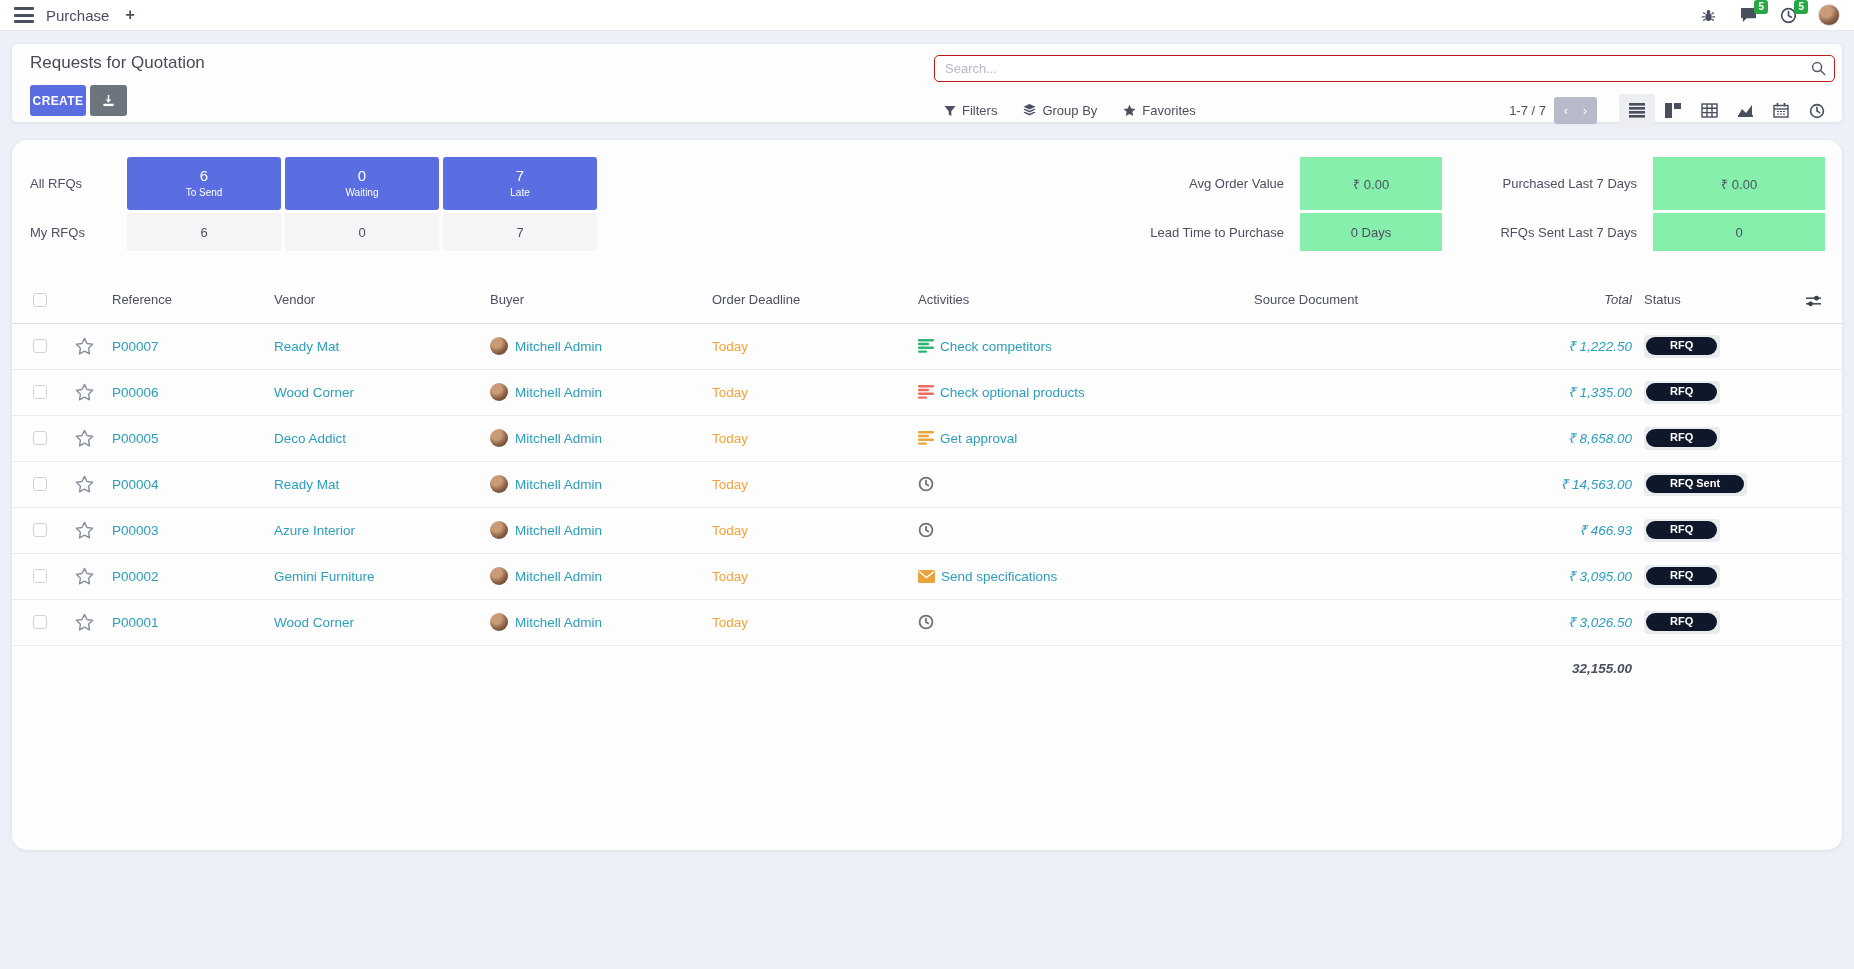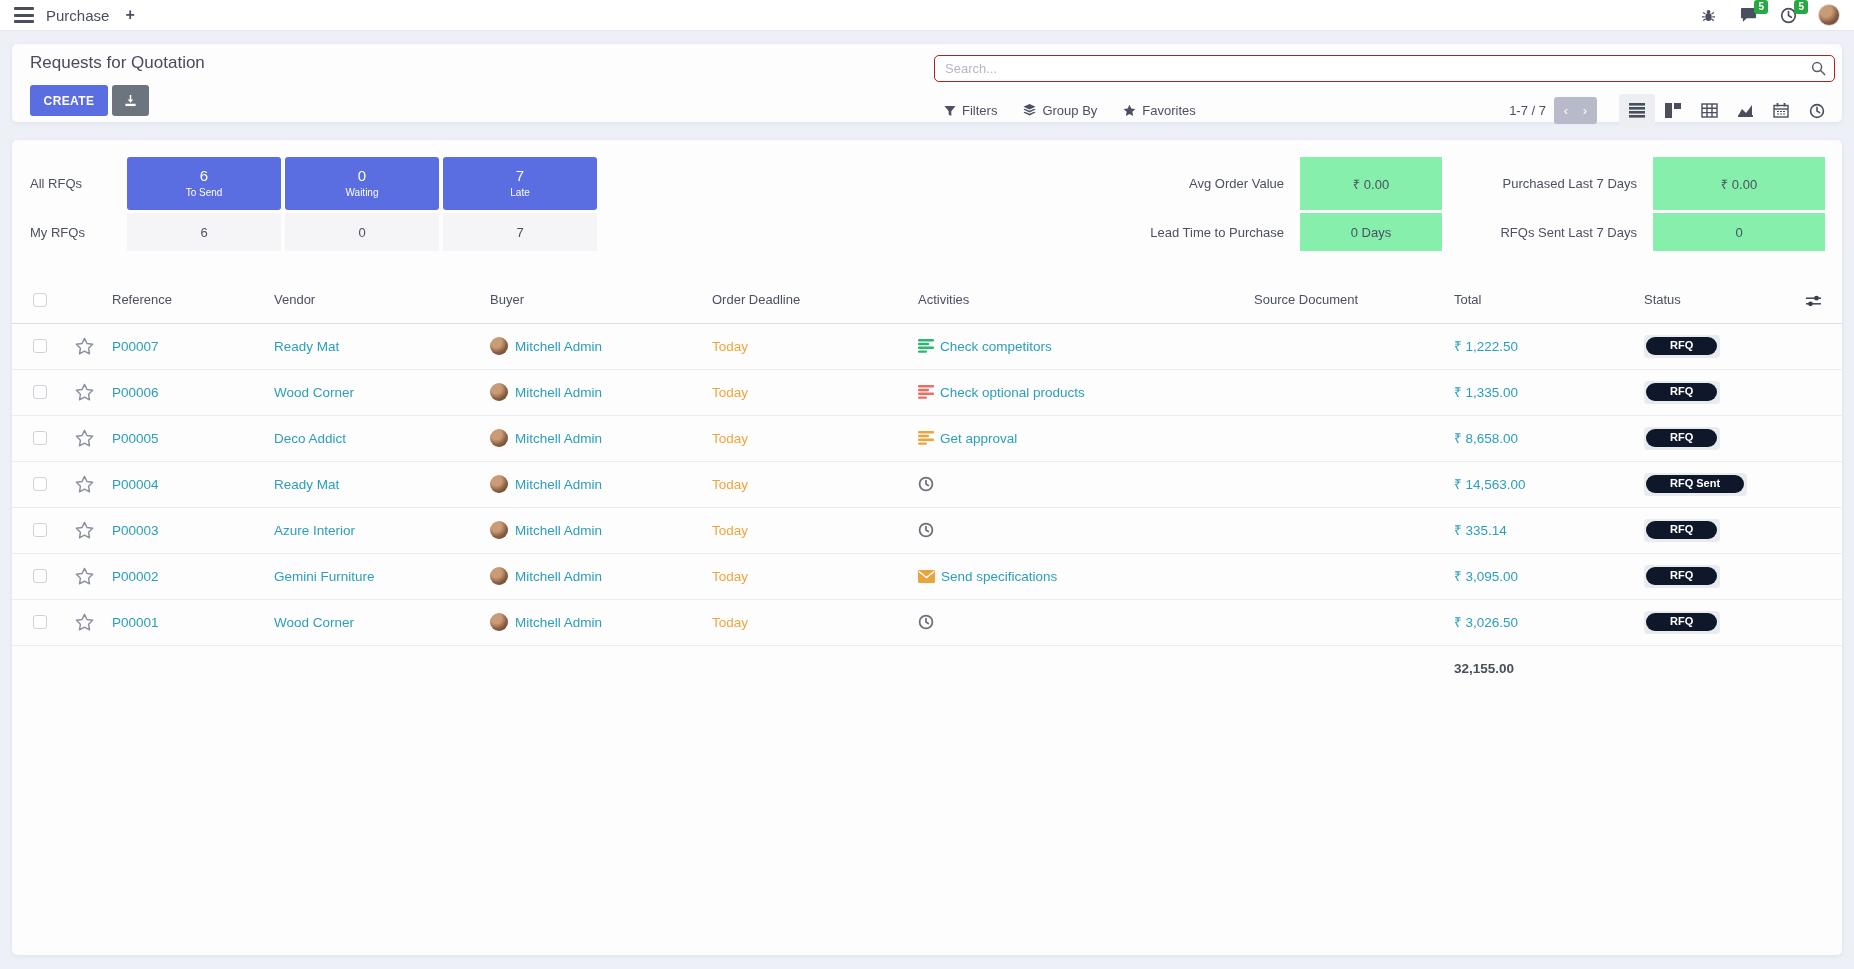--- a/index.html
+++ b/index.html
@@ -21,28 +21,28 @@
   .badge-green { position:absolute; top:-5px; right:-10px; background:#28a745; color:#fff;
     font-size:10px; line-height:12px; padding:1px 4px; border-radius:3px; font-weight:700; }
   .avatar-lg { width:22px; height:22px; border-radius:50%;
     background:radial-gradient(circle at 35% 30%, #c99b76 0 30%, #8a5f43 60%, #4e3322 100%);
     border:1px solid #d9d9e0; cursor:pointer; }
 
   
   .card { position:absolute; left:12px; width:1830px; background:#fdfdfe;
     border-radius:5px; box-shadow:0 1px 4px rgba(40,40,90,.08); }
   .control-card { top:44px; height:78px; }
-  .main-card   { top:140px; height:815px; overflow:hidden; }
+  .main-card   { top:140px; height:710px; overflow:hidden;border-radius:15px; }
 
   
   .cp-left { position:absolute; left:18px; top:9px; }
   .page-title { font-size:17px; color:#494c58; }
   .cp-buttons { margin-top:12px; display:flex; gap:4px; }
   .btn-create { background:#5b6ee1; color:#fff; border:none; border-radius:3px;
-    font-size:12px; font-weight:600; letter-spacing:.4px; width:78px; height:31px; cursor:pointer; }
+    font-size:12px; font-weight:600; letter-spacing:.4px; width:56px; height:31px; cursor:pointer; }
   .btn-export { background:#6c757d; color:#fff; border:none; border-radius:3px;
     width:37px; height:31px; cursor:pointer; display:flex; align-items:center; justify-content:center; }
 
   .cp-right { position:absolute; left:922px; right:7px; top:11px; }
   .search-box { position:relative; width:100%; height:27px; }
   .search-box input { width:100%; height:100%; border:1px solid #b91c1c; border-radius:5px;
     padding:0 30px 0 10px; font-size:13px; color:#4c5060; outline:none; background:#fff;
     font-family:"Liberation Sans", sans-serif; }
   .search-box input::placeholder { color:#b4b7c2; }
   .search-box .mag { position:absolute; right:9px; top:6px; cursor:pointer; }
@@ -76,21 +76,21 @@
     justify-content:center; font-size:13px; color:#4c5060; }
 
   
   table { width:1830px; table-layout:fixed; border-collapse:collapse; margin-top:26px; }
   col.c-check{width:44px} col.c-star{width:56px} col.c-ref{width:162px} col.c-vendor{width:216px}
   col.c-buyer{width:222px} col.c-deadline{width:206px} col.c-activity{width:336px}
   col.c-source{width:200px} col.c-total{width:190px} col.c-status{width:140px} col.c-set{width:58px}
   thead td { height:46px; border-bottom:1px solid #dddde4; font-size:13px; color:#4c5060;
     font-weight:500; vertical-align:middle; }
   tbody td { height:46px; border-bottom:1px solid #ebebf0; font-size:13.5px; vertical-align:middle; }
-  td.al-right { text-align:left; padding-right:12px; }
+  td.al-right { text-align:right; padding-right:12px;font-style:italic; }
   .checkbox { width:14px; height:14px; border:1px solid #cfd2d9; border-radius:3px;
     background:#fff; margin-left:21px; cursor:pointer; }
   .star-cell svg { display:block; margin:0 auto; cursor:pointer; }
   .link { color:#2b9eba; cursor:pointer; }
   .deadline { color:#f1a43d; }
   .buyer-wrap { display:flex; align-items:center; gap:7px; }
   .avatar-sm { width:18px; height:18px; border-radius:50%; flex:0 0 18px;
     background:radial-gradient(circle at 35% 30%, #c99b76 0 30%, #8a5f43 60%, #4e3322 100%); }
   .act-wrap { display:flex; align-items:center; gap:6px; cursor:pointer; }
   .badge-wrap { display:inline-block; background:#e9ecef; border-radius:4px; padding:2px 3px 3px 2px; }
@@ -466,21 +466,21 @@
           <td><span class="deadline">Today</span></td>
           <td>
             <span class="act-wrap">
               <svg width="16" height="16" viewBox="0 0 18 18" fill="none" stroke="#6d7079" stroke-width="2">
                 <circle cx="9" cy="9" r="7.2"></circle>
                 <path d="M9 5.2V9l2.6 1.6" stroke-linecap="round"></path>
               </svg>
             </span>
           </td>
           <td></td>
-          <td class="al-right"><span class="link">₹ 335.14</span></td>
+          <td class="al-right"><span class="link">₹ 466.93</span></td>
           <td><span class="badge-wrap"><span class="badge-pill">RFQ</span></span></td>
           <td></td>
         </tr>
         <tr>
           <td>
             <div class="checkbox"></div>
           </td>
           <td class="star-cell">
             <svg width="19" height="18" viewBox="0 0 20 19" fill="none" stroke="#8a90a0" stroke-width="1.5">
               <path d="M10 1.5 12.6 6.9 18.6 7.7 14.3 11.9 15.3 17.8 10 15 4.7 17.8 5.7 11.9 1.4 7.7 7.4 6.9z" stroke-linejoin="round"></path>

